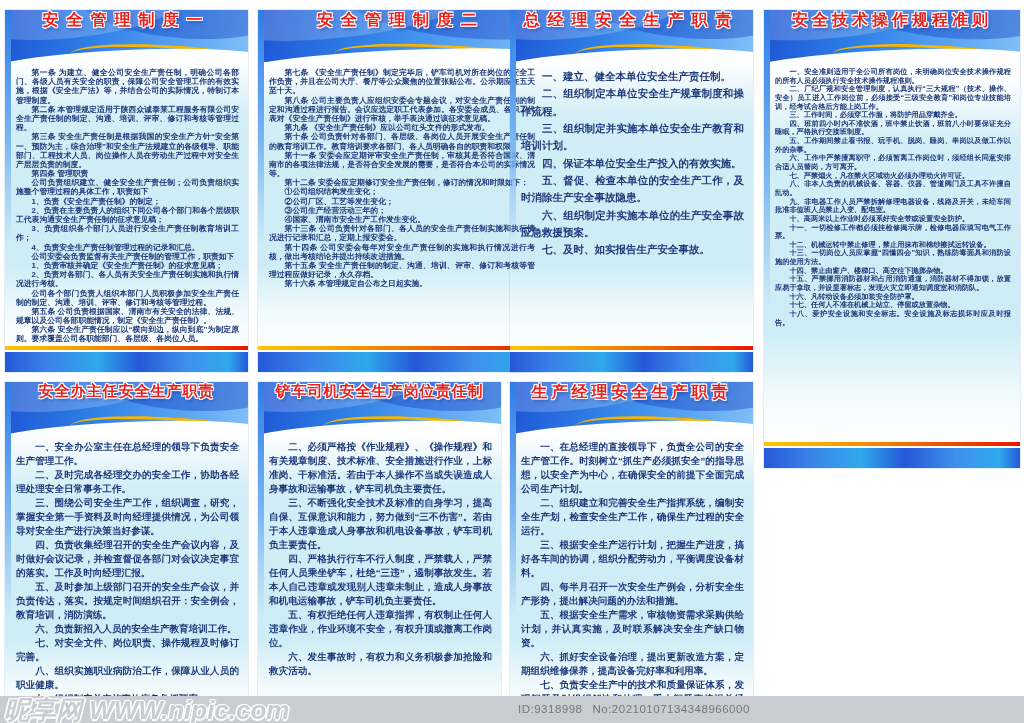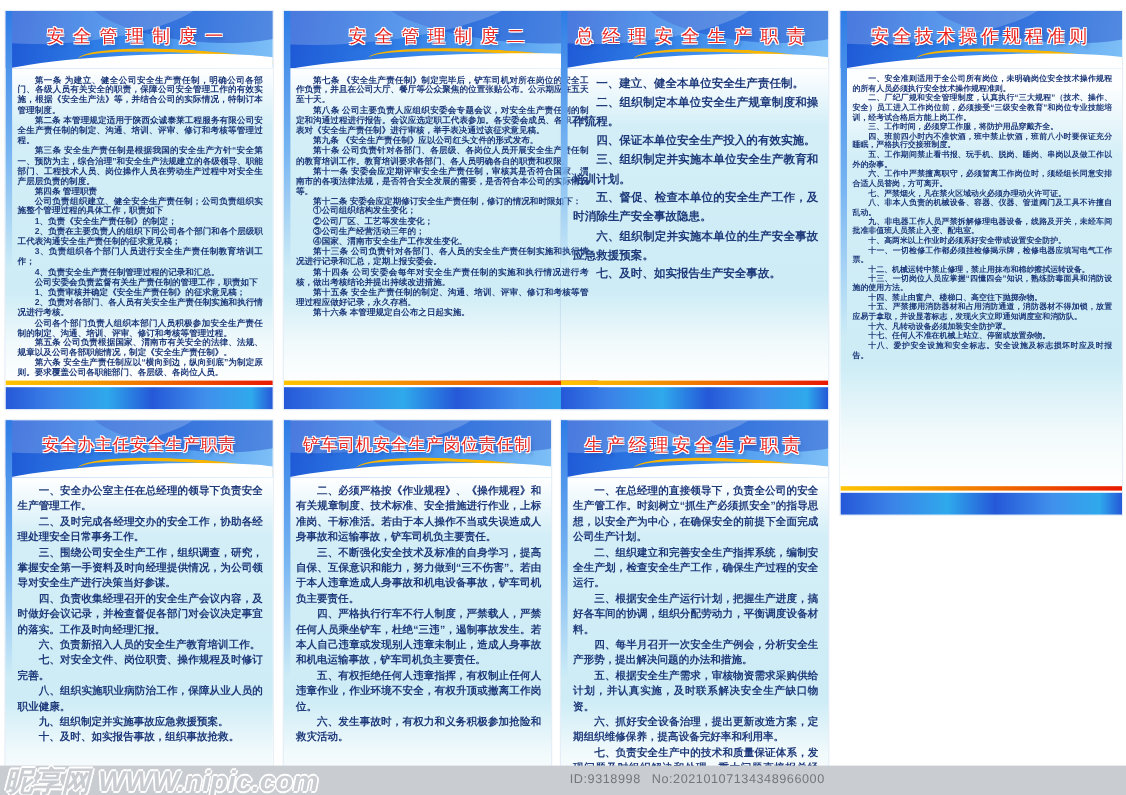--- a/index.html
+++ b/index.html
@@ -13,22 +13,22 @@
   .poster::before { content:""; position:absolute; left:0; top:0; bottom:35%; width:6px; z-index:3;
     background:linear-gradient(180deg,#2e7ce6 0%,#79b6f2 55%,rgba(255,255,255,0) 100%); }
 
   .poster-header { position:absolute; top:0; left:0; right:0; height:52px; overflow:hidden; z-index:2;
     background:linear-gradient(100deg,#1d55d4 0%,#2e7de6 35%,#4f9cf0 65%,#7fc0f6 100%); }
   .wave1 { position:absolute; left:-20%; top:-34px; width:95%; height:62px; background:rgba(255,255,255,.20); border-radius:50%; transform:rotate(-6deg); }
   .wave2 { position:absolute; right:-15%; top:-38px; width:85%; height:66px; background:rgba(20,60,195,.40); border-radius:50%; transform:rotate(5deg); }
   .accent { position:absolute; right:-5%; bottom:3px; width:78%; height:14px; border-radius:50%/100% 100% 0 0; border-top:3px solid #f7b500; transform:rotate(3deg); }
   .swoosh { position:absolute; left:-8%; bottom:-18px; width:116%; height:30px; background:#fff; border-radius:100% 100% 0 0/100% 100% 0 0; transform:rotate(-2.5deg); }
 
-  .poster-title { position:relative; z-index:4; text-align:center; padding-top:13px;
-    font-size:16px; font-weight:normal; color:#e8211c; white-space:nowrap;
+  .poster-title { position:relative; z-index:4; text-align:center; padding-top:0;
+    font-size:16px; font-weight:bold; color:#e8211c; white-space:nowrap;
     text-shadow:-1px -1px 0 #fff,1px -1px 0 #fff,-1px 1px 0 #fff,1px 1px 0 #fff,0 -1px 0 #fff,0 1px 0 #fff,2px 3px 3px rgba(10,20,90,.35); }
   .ls-wide  .poster-title { letter-spacing:8px; }
   .ls-mid   .poster-title { letter-spacing:4px; }
   .ls-tight .poster-title { letter-spacing:1px; font-size:15px; }
 
   .poster-body { position:absolute; top:54px; left:0; right:0; bottom:26px; padding:4px 9px 0 11px; overflow:hidden; z-index:1; }
   .poster-body p { color:#1e3a7a; font-weight:bold; text-align:justify; text-indent:2em; }
   .size-s  .poster-body p { font-size:7.8px; line-height:1.18; }
   .size-xs .poster-body p { font-size:7.2px; line-height:1.2; }
   .size-m  .poster-body p { font-size:9.6px; line-height:1.46; }
@@ -118,22 +118,22 @@
         <header class="poster-header">
           <div class="wave2"></div>
           <div class="wave1"></div>
           <div class="accent"></div>
           <div class="swoosh"></div>
           <h2 class="poster-title">总经理安全生产职责</h2>
         </header>
         <div class="poster-body">
           <p>一、建立、健全本单位安全生产责任制。</p>
           <p>二、组织制定本单位安全生产规章制度和操作流程。</p>
+          <p>三、组织制定并实施本单位安全生产教育和培训计划。</p>
           <p>四、保证本单位安全生产投入的有效实施。</p>
-          <p>三、组织制定并实施本单位安全生产教育和培训计划。</p>
           <p>五、督促、检查本单位的安全生产工作，及时消除生产安全事故隐患。</p>
           <p>六、组织制定并实施本单位的生产安全事故应急救援预案。</p>
           <p>七、及时、如实报告生产安全事故。</p>
         </div>
         <div class="poster-footer">
           <div class="footer-stripe"></div>
           <div class="footer-band"></div>
         </div>
       </section>
       <section class="poster size-xs ls-mid" style="left: 764px; top: 10px; width: 256px; height: 458px;">
@@ -175,20 +175,21 @@
           <div class="wave1"></div>
           <div class="accent"></div>
           <div class="swoosh"></div>
           <h2 class="poster-title">安全办主任安全生产职责</h2>
         </header>
         <div class="poster-body">
           <p>一、安全办公室主任在总经理的领导下负责安全生产管理工作。</p>
           <p>二、及时完成各经理交办的安全工作，协助各经理处理安全日常事务工作。</p>
           <p>三、围绕公司安全生产工作，组织调查，研究，掌握安全第一手资料及时向经理提供情况，为公司领导对安全生产进行决策当好参谋。</p>
           <p>四、负责收集经理召开的安全生产会议内容，及时做好会议记录，并检查督促各部门对会议决定事宜的落实。工作及时向经理汇报。</p>
+          <p>五、及时参加上级部门召开的安全生产会议，并负责传达，落实。按规定时间组织召开：安全例会，教育培训，消防演练。</p>
           <p>六、负责新招入人员的安全生产教育培训工作。</p>
           <p>七、对安全文件、岗位职责、操作规程及时修订完善。</p>
           <p>八、组织实施职业病防治工作，保障从业人员的职业健康。</p>
           <p>九、组织制定并实施事故应急救援预案。</p>
           <p>十、及时、如实报告事故，组织事故抢救。</p>
         </div>
         <div class="poster-footer">
           <div class="footer-stripe"></div>
         </div>
         <div class="panel-watermark">昵享网 www.nipic.cn</div>

